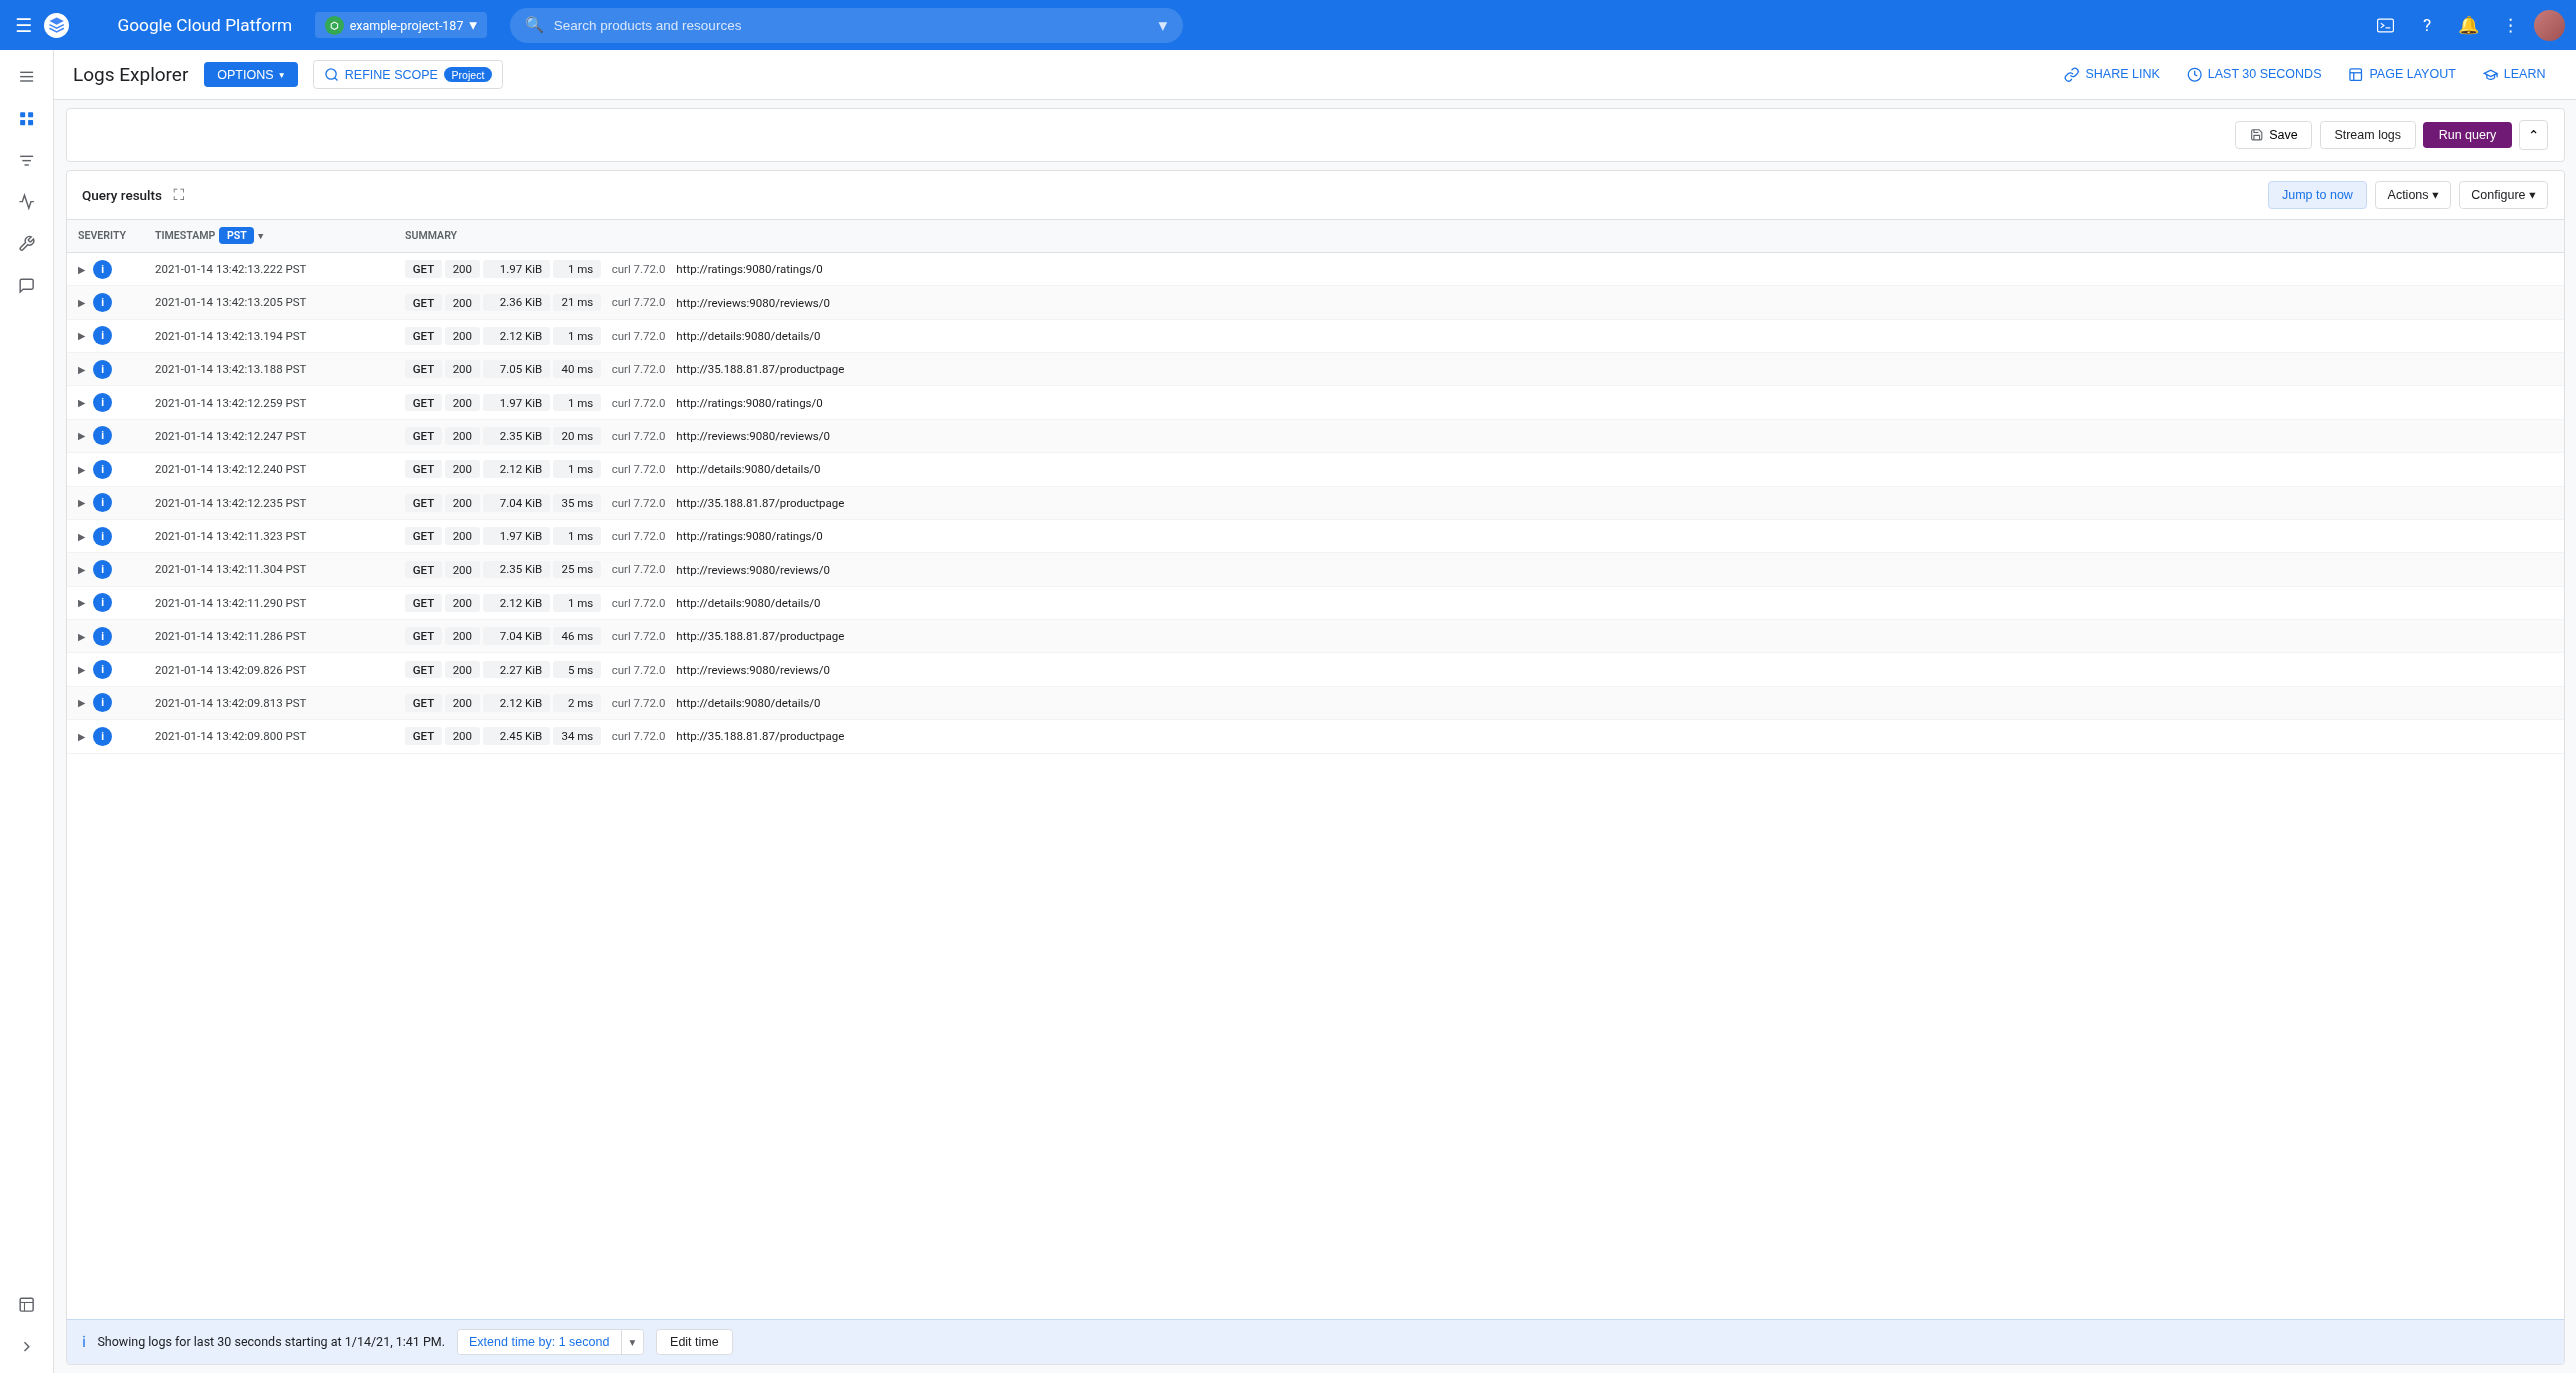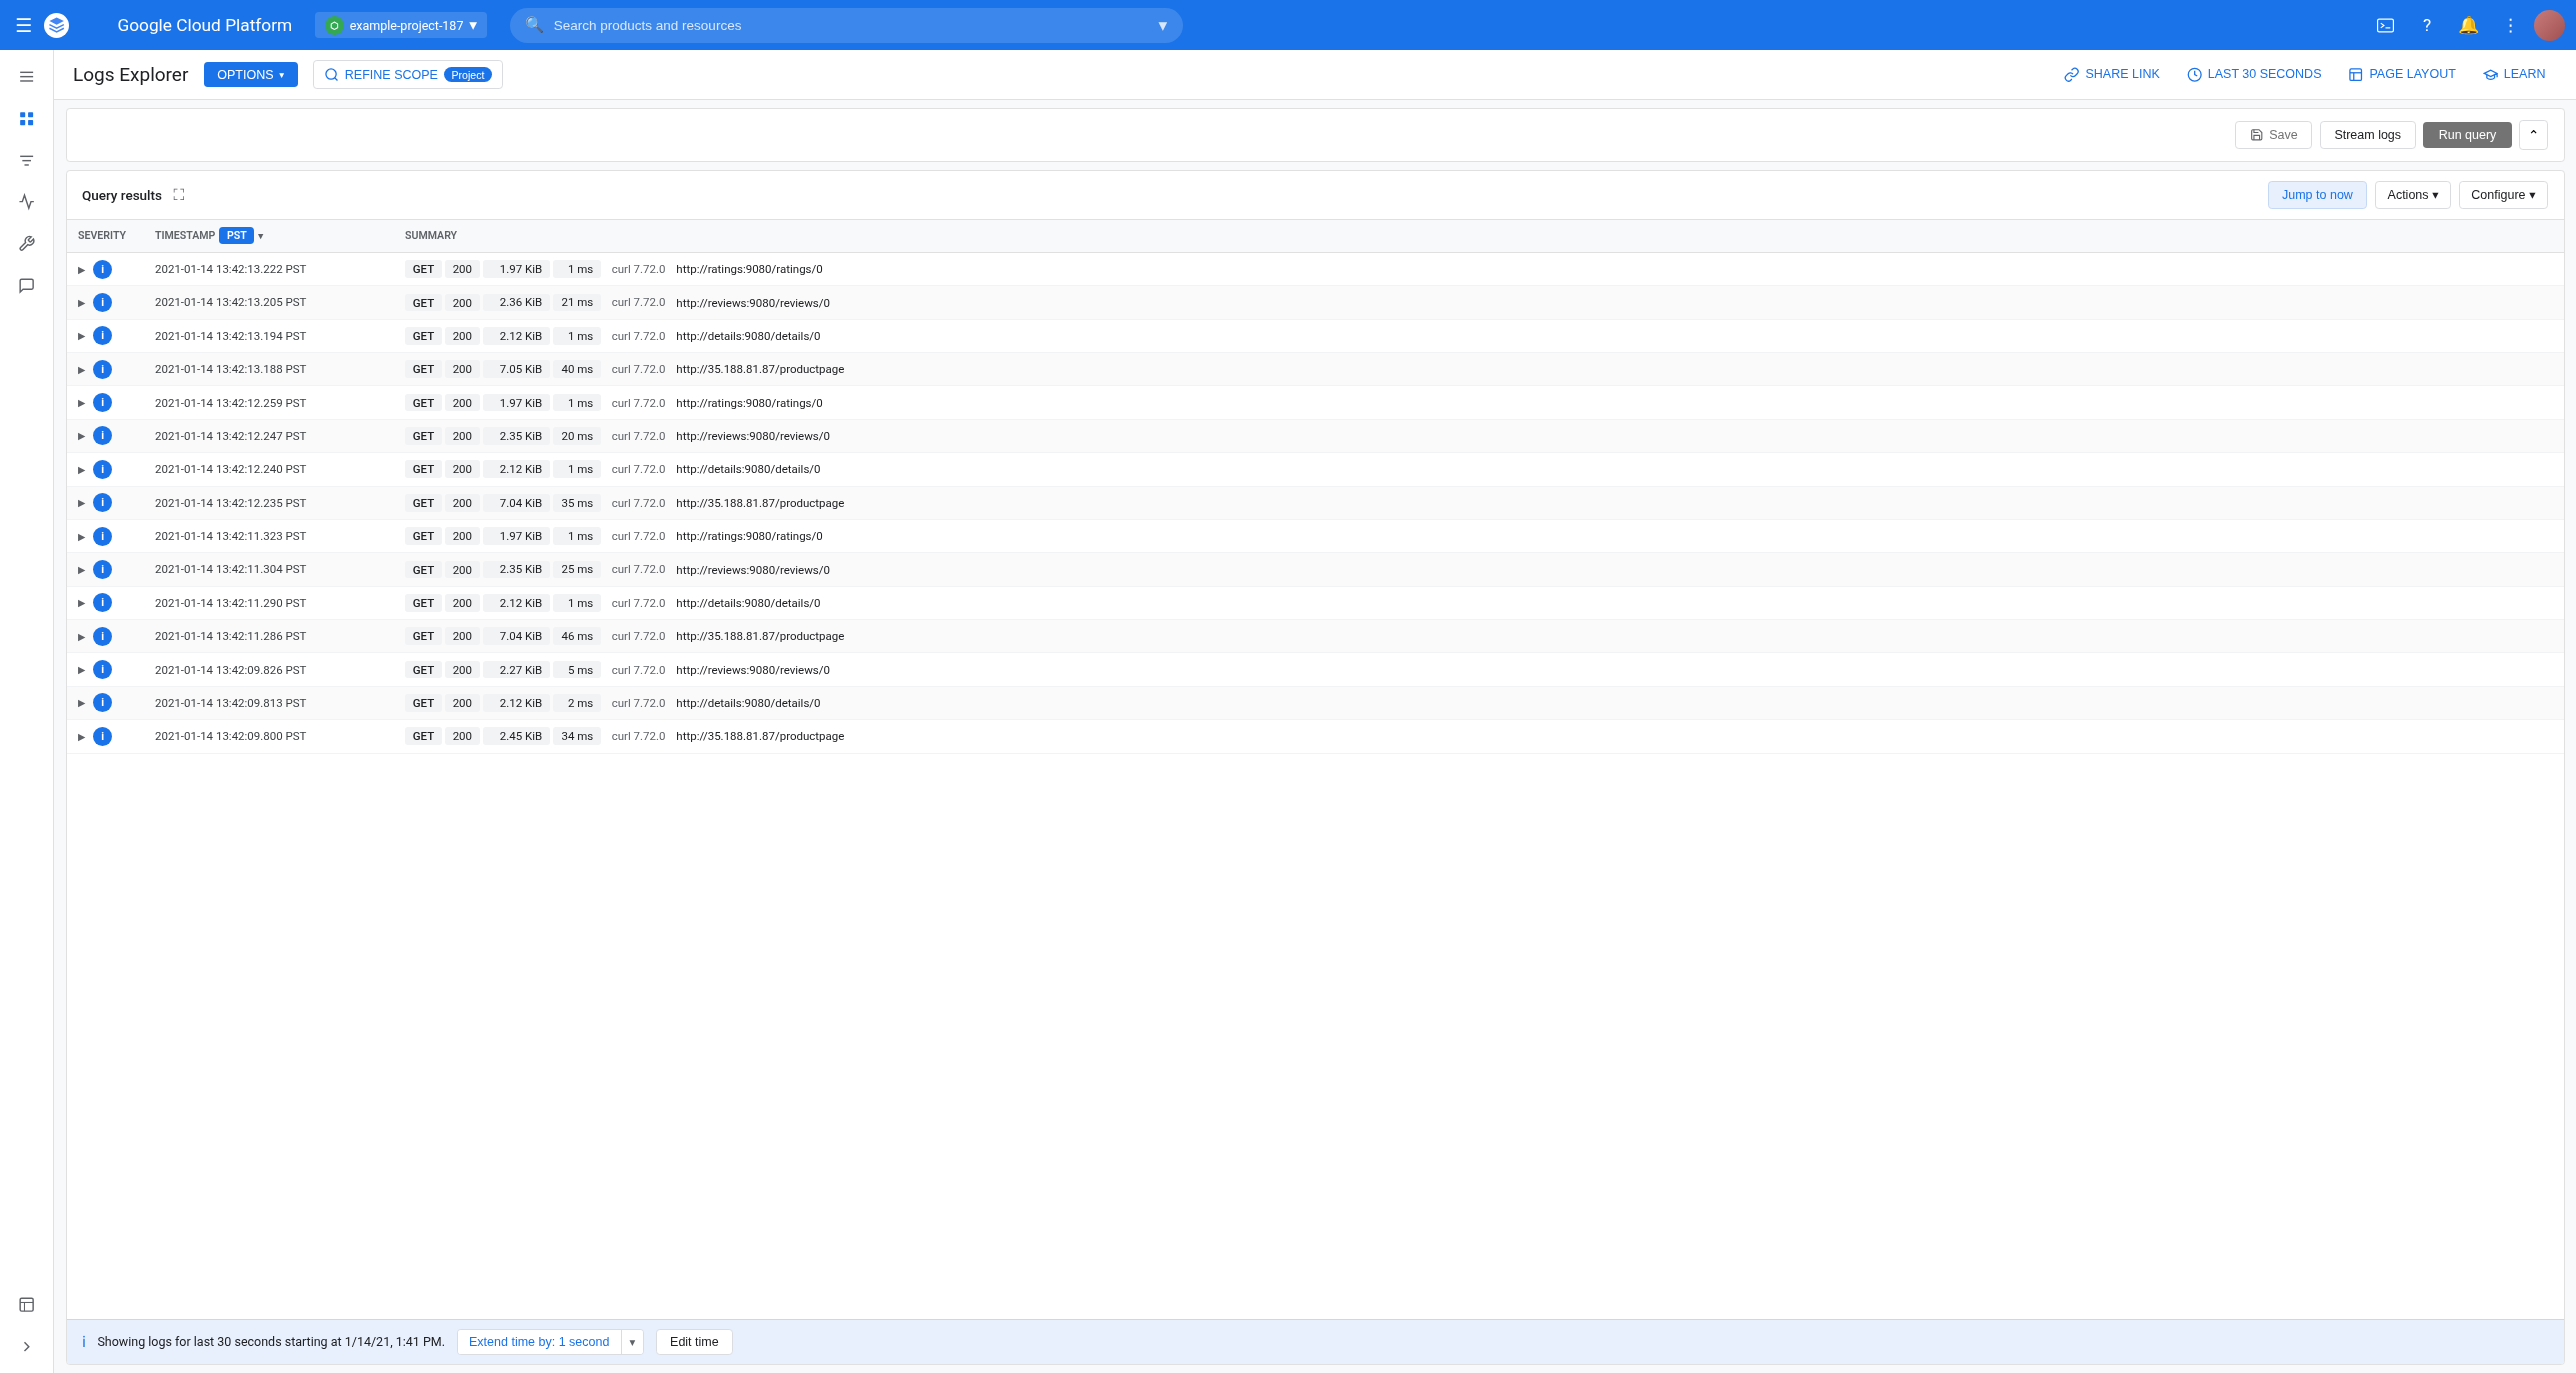--- a/index.html
+++ b/index.html
@@ -93,28 +93,28 @@
       background: white; margin: 7.7px 11.5px; border-radius: 3.8px; border: 1px solid #e0e0e0;
       padding: 11.5px 15.4px; flex-shrink: 0;
     }
     .query-label { font-size: 11.5px; font-weight: 600; color: #202124; margin-bottom: 5.8px; }
     .query-text { font-family: 'Roboto Mono', monospace; font-size: 12.5px; color: #1a73e8; }
     .query-actions { display: flex; align-items: center; gap: 7.7px; margin-left: auto; }
     .query-row { display: flex; align-items: center; gap: 11.5px; }
     .btn-save {
       display: flex; align-items: center; gap: 5.8px; padding: 5.8px 13.5px;
       border: 1px solid #dadce0; background: white; cursor: pointer; font-size: 12.5px;
-      color: #737373; border-radius: 3.8px;
+      color: #000000; border-radius: 3.8px;
     }
     .btn-stream {
       padding: 5.8px 13.5px; border: 1px solid #dadce0; background: white;
       cursor: pointer; font-size: 12.5px; color: #202124; border-radius: 3.8px;
     }
     .btn-run {
-      padding: 5.8px 15.4px; border: none; background: #737373; color: white;
+      padding: 5.8px 15.4px; border: none; background: #701a75; color: white;
       cursor: pointer; font-size: 12.5px; border-radius: 3.8px; font-weight: 500;
     }
     .btn-expand { padding: 5.8px 7.7px; border: 1px solid #dadce0; background: white; cursor: pointer; border-radius: 3.8px; font-size: 13.5px; }
 
     
     .results-section {
       background: white; margin: 0 11.5px 7.7px; border-radius: 3.8px; border: 1px solid #e0e0e0;
       flex: 1; display: flex; flex-direction: column; overflow: hidden;
     }
     .results-header {

